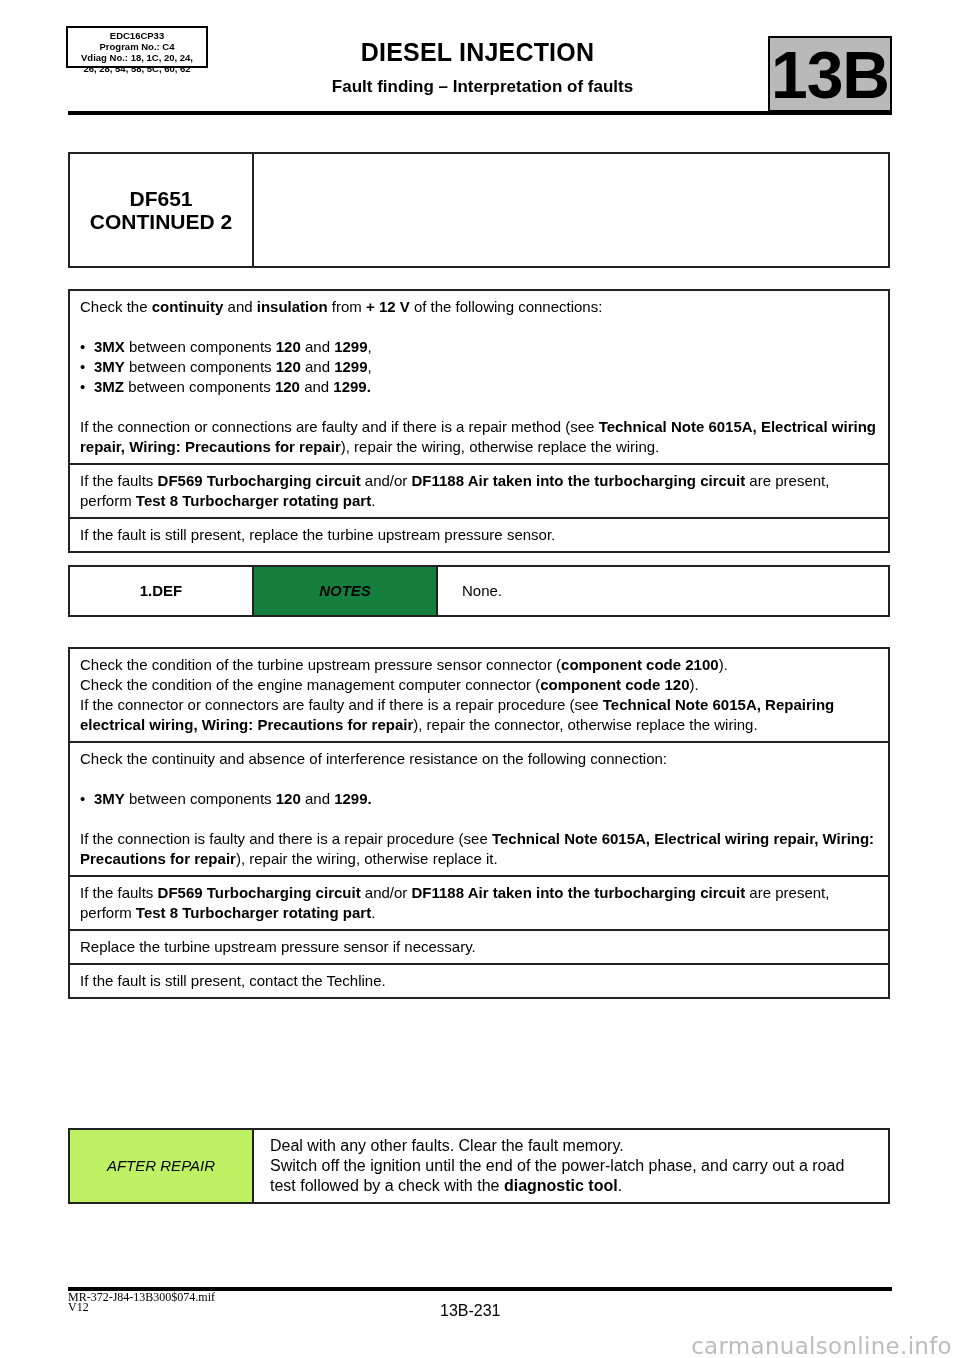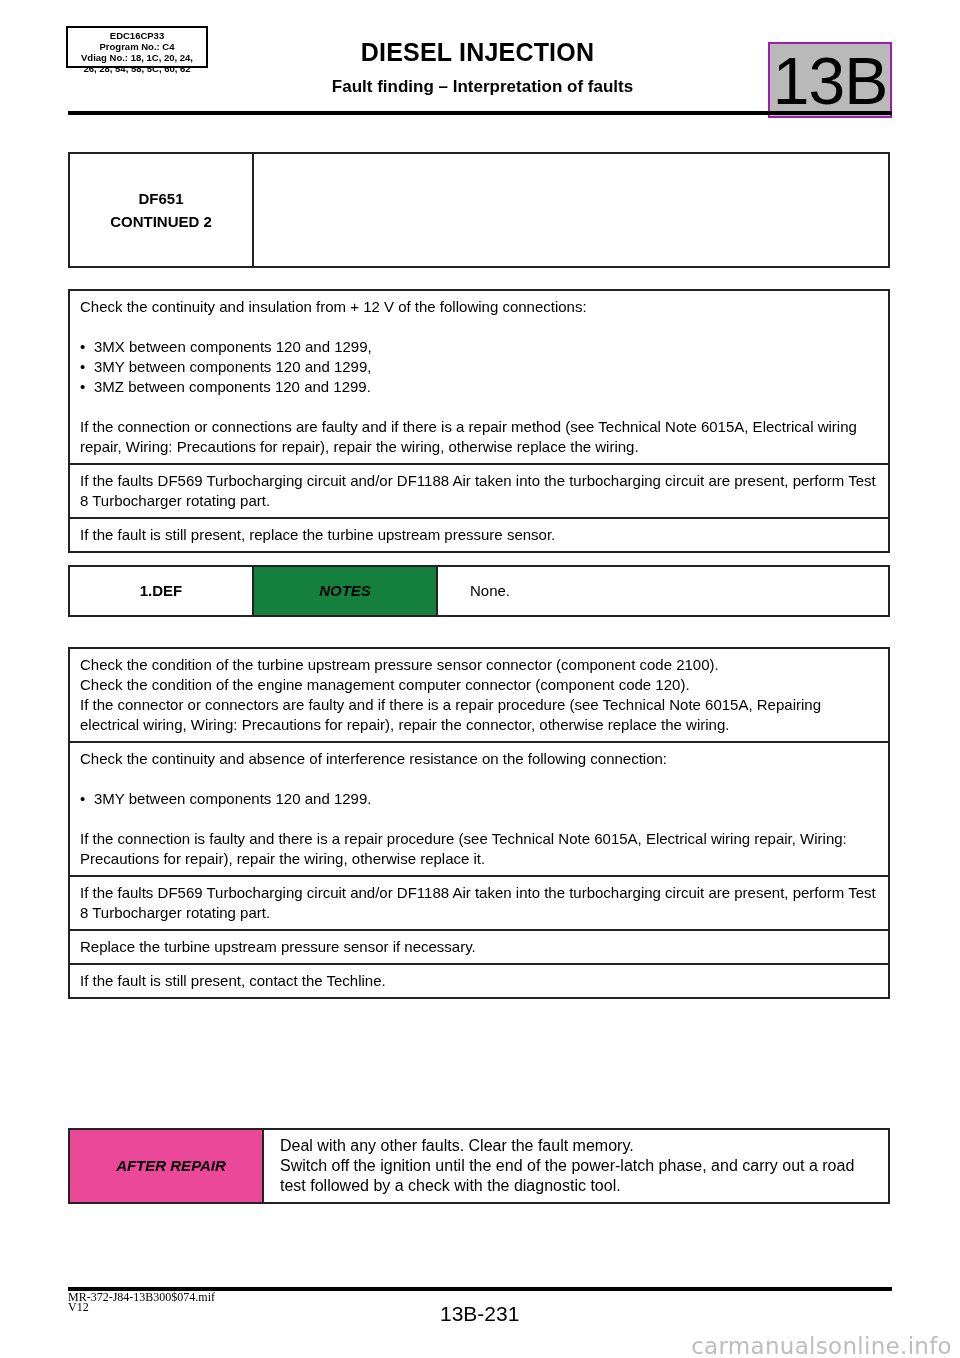--- a/index.html
+++ b/index.html
@@ -1,88 +1,88 @@
 <!DOCTYPE html>
 <html><head>
 <meta charset="utf-8">
 <style>
   html, body { margin: 0; padding: 0; background: #ffffff; }
   body {
     width: 960px; height: 1358px; position: relative; overflow: hidden;
     font-family: "Liberation Sans", sans-serif; color: #000;
   }
-  b { font-weight: normal; }
+  b { font-weight: bold; }
 
   
   .vdiag-box {
     position: absolute; left: 66px; top: 26px; width: 138px; height: 34px;
     border: 2px solid #000; padding: 2px 0;
     font-size: 9.5px; font-weight: bold; line-height: 11px; text-align: center;
   }
   .title {
     position: absolute; left: 250px; top: 38px; width: 455px; text-align: center;
     font-size: 25px; font-weight: bold; letter-spacing: 0.2px;
   }
   .subtitle {
     position: absolute; left: 255px; top: 77px; width: 455px; text-align: center;
     font-size: 17px; font-weight: bold;
   }
   .section-badge {
-    position: absolute; left: 768px; top: 42px; width: 120px; height: 72px;
-    background: #b9b9b9; border: 2px solid #a21caf;
-    font-size: 66px; font-weight: normal; line-height: 74px; text-align: center; letter-spacing: -1px;
+    position: absolute; left: 768px; top: 36px; width: 120px; height: 72px;
+    background: #b9b9b9; border: 2px solid #000000;
+    font-size: 66px; font-weight: bold; line-height: 74px; text-align: center; letter-spacing: -1px;
   }
   .header-rule {
     position: absolute; left: 68px; top: 111px; width: 824px; height: 4px; background: #000;
   }
 
   
   .box {
     position: absolute; left: 68px; width: 822px; border: 2px solid #222; box-sizing: border-box;
     font-size: 15px; line-height: 20px;
   }
   .row { border-top: 2px solid #222; padding: 6px 10px 6px 10px; }
   .row:first-child { border-top: none; }
   .bullet { display: block; padding-left: 0; }
   .bullet::before { content: "•"; display: inline-block; width: 14px; }
   .blank { height: 20px; }
 
   
   .df-box { top: 152px; height: 116px; display: flex; padding: 0; }
   .df-left {
     width: 182px; border-right: 2px solid #222; display: flex; flex-direction: column;
-    align-items: center; justify-content: center; font-weight: bold; font-size: 15px; line-height: 23px;
+    align-items: center; justify-content: center; font-weight: bold; font-size: 21px; line-height: 23px;
   }
   .df-right { flex: 1; }
 
   .check-box { top: 289px; }
   .def-box { top: 565px; height: 52px; display: flex; }
   .def-cell { display: flex; align-items: center; justify-content: center; font-size: 15px; }
   .def-id { width: 182px; border-right: 2px solid #222; font-weight: bold; }
   .def-notes { width: 182px; border-right: 2px solid #222; background: #15803d; font-weight: bold; font-style: italic; }
-  .def-text { flex: 1; justify-content: flex-start; padding-left: 32px; }
+  .def-text { flex: 1; justify-content: flex-start; padding-left: 24px; }
 
   .proc-box { top: 647px; }
   .after-box { top: 1128px; height: 76px; display: flex; }
   .after-label {
-    width: 182px; background: #ec4899; border-right: 2px solid #222;
+    width: 182px; background: #bef264; border-right: 2px solid #222;
     display: flex; align-items: center; justify-content: center;
-    font-weight: bold; font-style: italic; font-size: 15px; padding-left: 10px;
+    font-weight: normal; font-style: italic; font-size: 15px;
   }
   .after-text { flex: 1; padding: 6px 16px; font-size: 16px; line-height: 20px; }
 
   
   .footer-rule {
     position: absolute; left: 68px; top: 1287px; width: 824px; height: 4px; background: #000;
   }
   .footer-ref {
     position: absolute; left: 68px; top: 1292px; font-size: 12px; line-height: 10px; font-family: Liberation Serif, serif;
   }
   .page-num {
-    position: absolute; left: 440px; top: 1302px; font-size: 21px;
+    position: absolute; left: 440px; top: 1302px; font-size: 16px;
   }
   .watermark {
     position: absolute; right: 8px; top: 1333px; font-size: 23px; color: #bdbdbd;
     font-family: "DejaVu Sans", sans-serif; letter-spacing: 0.3px; margin-left: 36px;
   }
 </style>
 </head>
 <body>
 
 <div class="vdiag-box">

